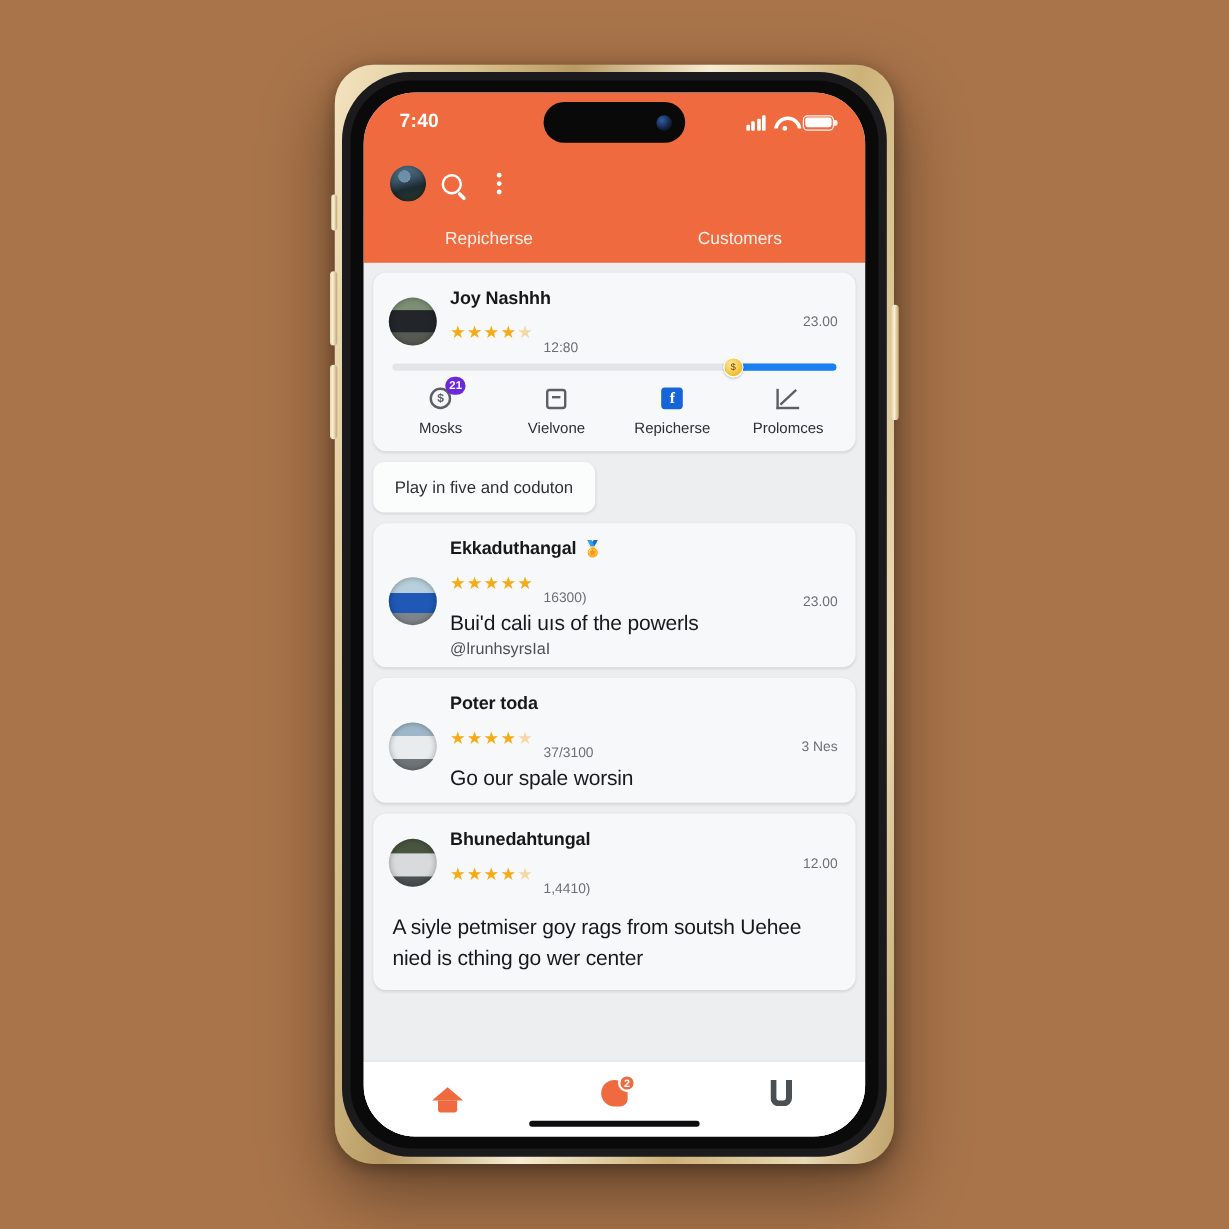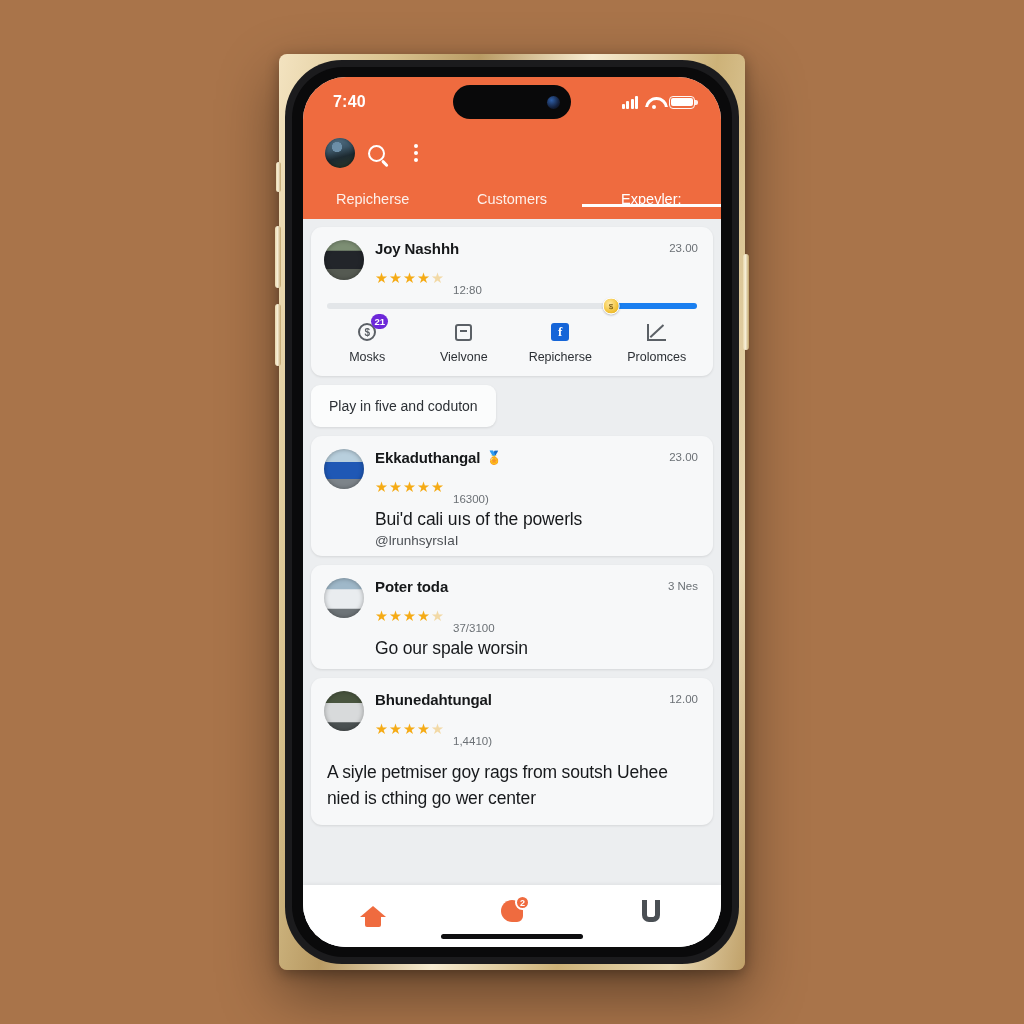--- a/index.html
+++ b/index.html
@@ -13,21 +13,21 @@
     position: relative;
   }
 
   
   .phone-shell {
     position: absolute;
     left: 279px;
     top: 54px;
     width: 466px;
     height: 916px;
-    border-radius: 8px;
+    border-radius: 32px;
     background: linear-gradient(100deg,#f3e3c0 0%,#d9c38f 18%,#b89a63 32%,#f7ecd2 50%,#cdb278 70%,#e9d9b4 88%,#bfa068 100%);
     box-shadow: 0 24px 60px rgba(0,0,0,0.42), 0 4px 14px rgba(0,0,0,0.3);
   }
   .phone-mid {
     position: absolute;
     left: 6px; top: 6px;
     width: 454px; height: 904px;
     border-radius: 57px;
     background: #1b1b1d;
   }
@@ -214,21 +214,21 @@
   }
   .card {
     background: #f7f8f9;
     border-radius: 11px;
     box-shadow: 0 1px 2.5px rgba(0,0,0,0.10);
     margin-bottom: 9px;
     overflow: hidden;
   }
   .card-head {
     display: flex;
-    align-items: flex-start;
+    align-items: center;
     padding: 13px 15px 4px 13px;
     gap: 11px;
   }
   .avatar {
     width: 40px; height: 40px;
     border-radius: 50%;
     flex: 0 0 auto;
     box-shadow: inset 0 0 5px rgba(0,0,0,.35);
   }
   .av-dark-suv {
@@ -537,23 +537,20 @@
         </span>
       </div>
 
       <div class="tabs">
         <div class="tab">
             <span>Repicherse</span>
           </div>
         <div class="tab">
             <span>Customers</span>
           </div>
-        <div class="tab active">
-            <span>Expevler:</span>
-          </div>
       </div>
     </div>
 
     <div class="feed">
 
       
       <div class="card">
         <div class="card-head">
           <span class="avatar av-dark-suv"></span>
           <div class="head-text">

